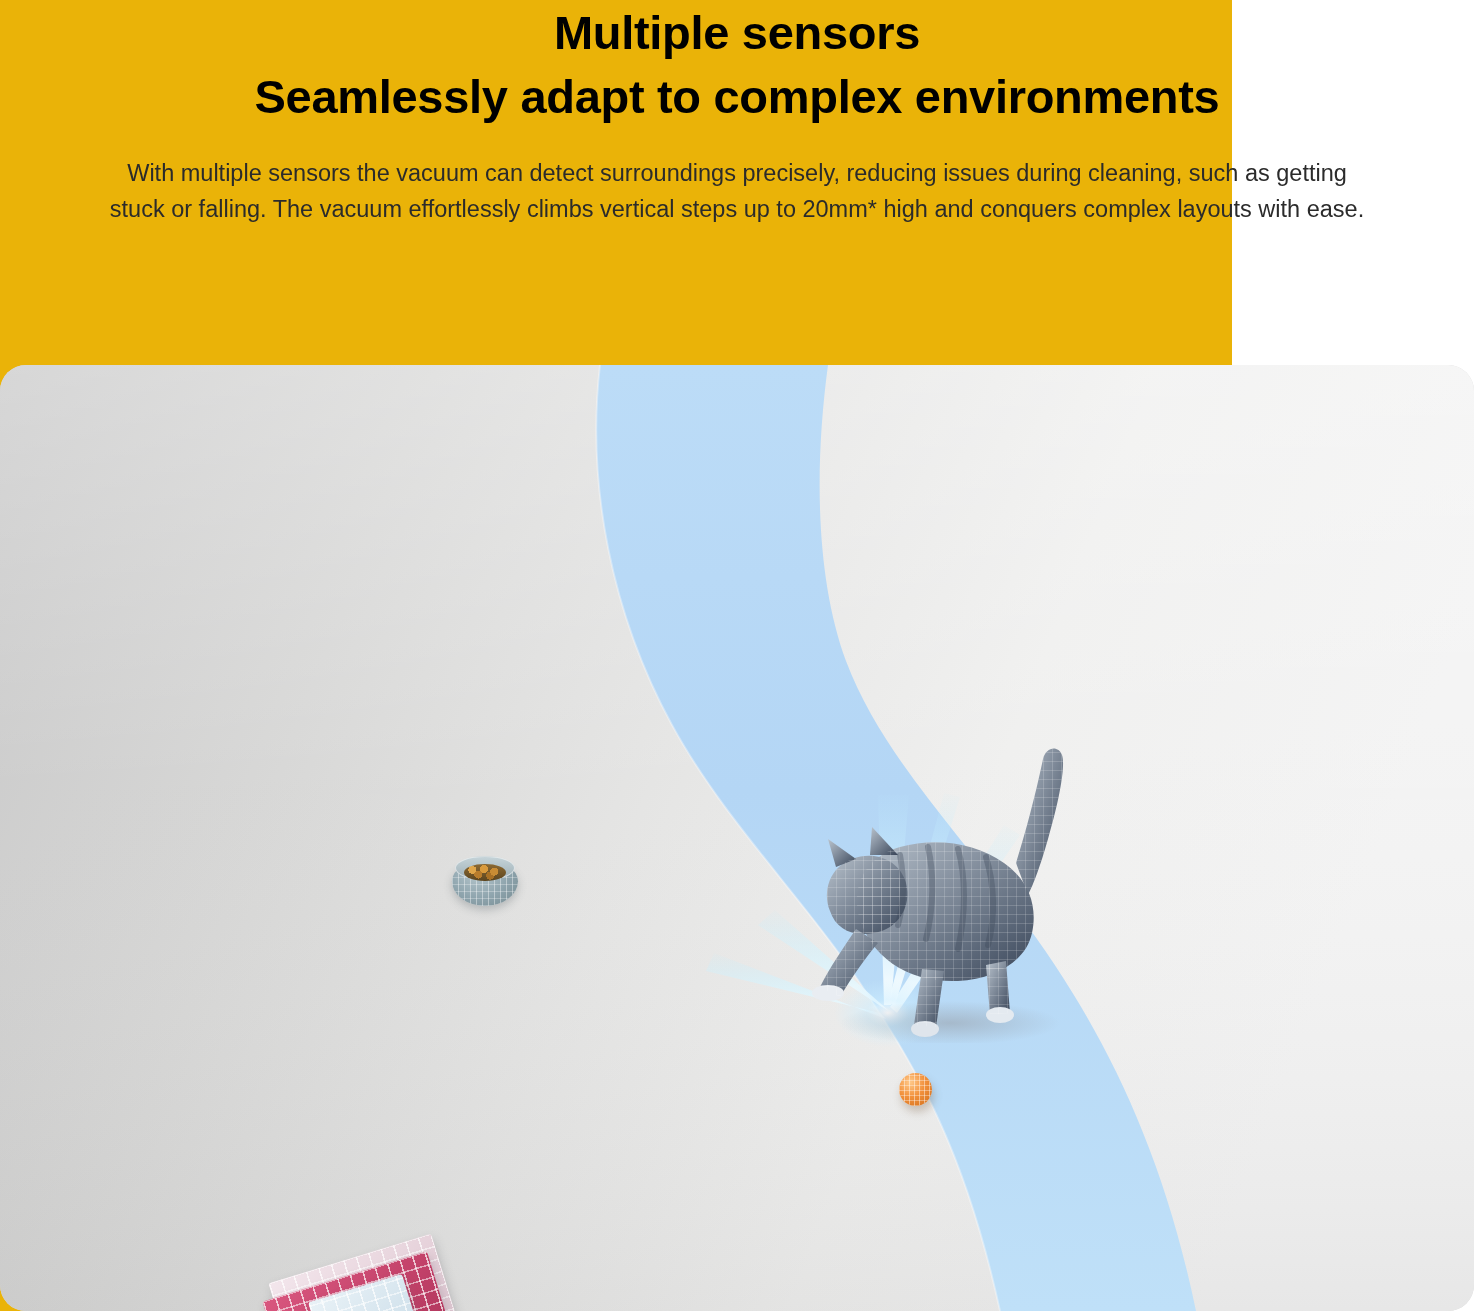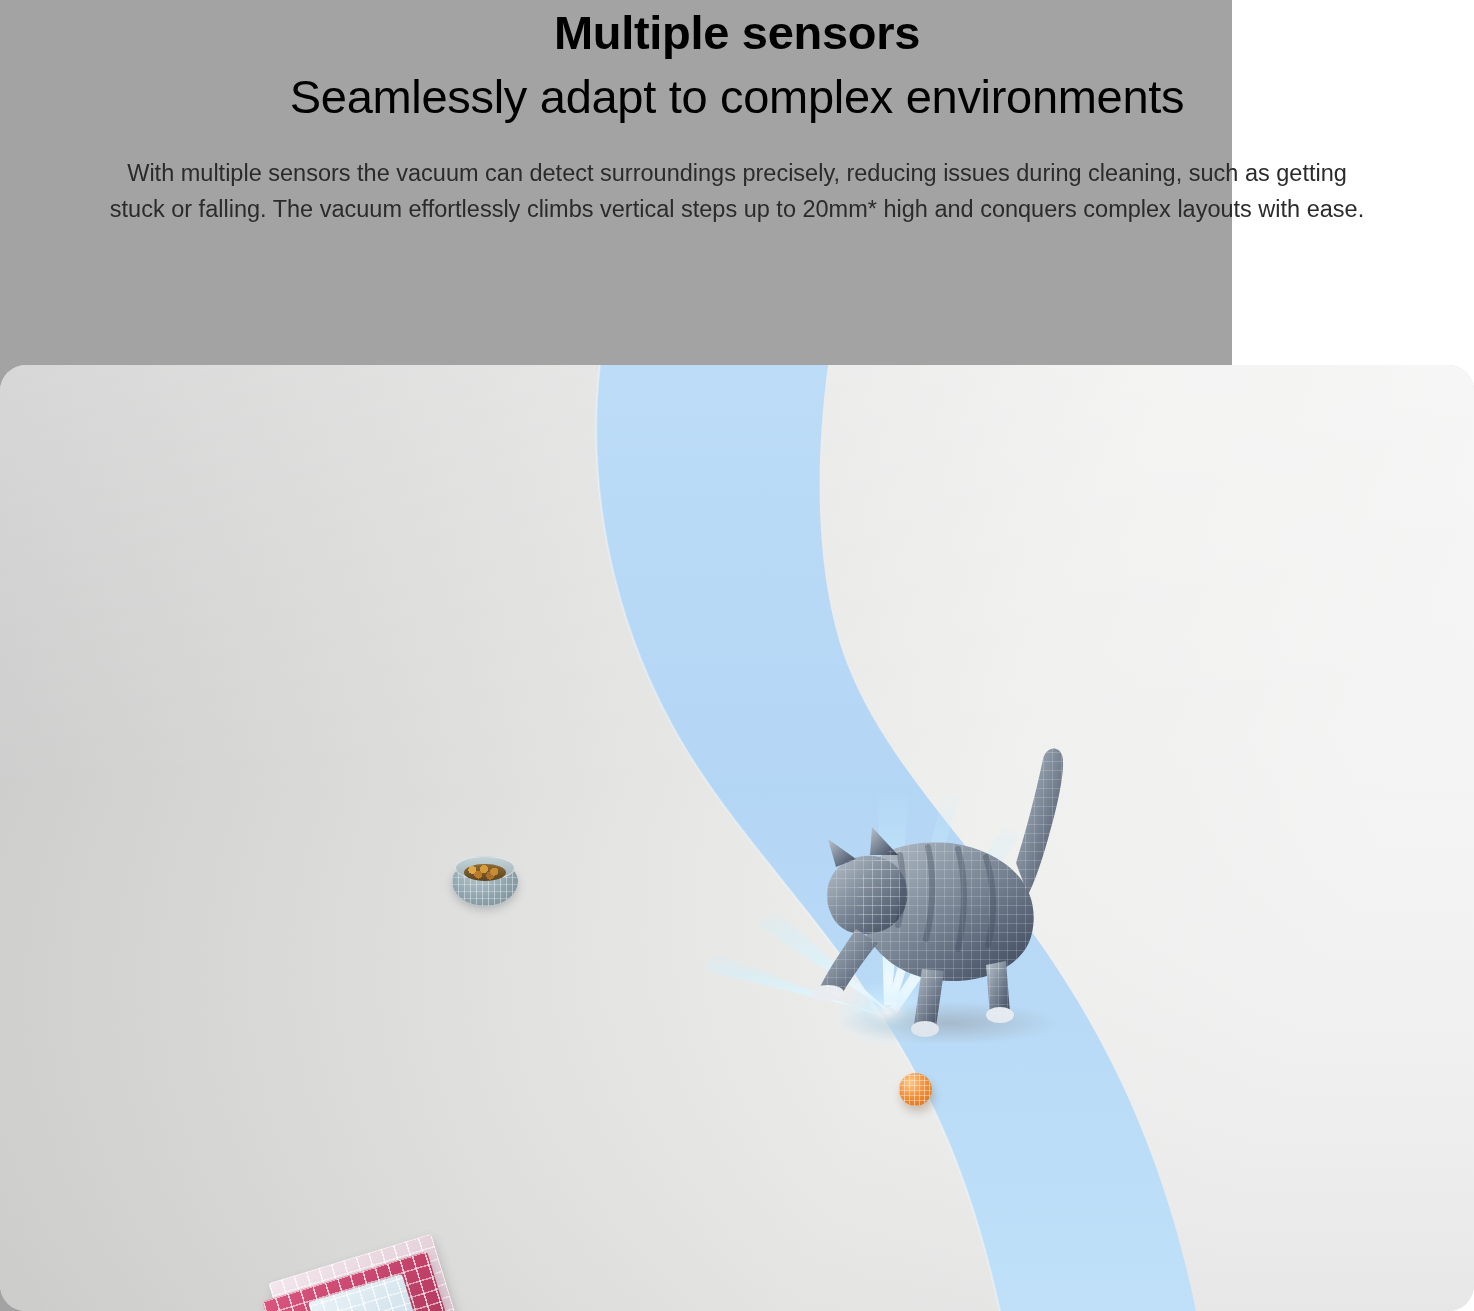--- a/index.html
+++ b/index.html
@@ -10,41 +10,41 @@
     height: 1311px;
     background: #ffffff;
     font-family: "Liberation Sans", sans-serif;
     overflow: hidden;
   }
 
   .page {
     position: relative;
     width: 1232px;
     height: 1311px;
-    background: #a3a3a3;
+    background: #eab308;
   }
 
   
   .heading-block {
     width: 1474px;
     padding-top: 4px;
     text-align: center;
   }
 
   .headline-1 {
     font-size: 47px;
     font-weight: 700;
     line-height: 57px;
     color: #000000;
     letter-spacing: -0.3px;
   }
 
   .headline-2 {
     font-size: 47px;
-    font-weight: 400;
+    font-weight: 700;
     line-height: 60px;
     color: #000000;
     letter-spacing: -0.3px;
     margin-top: 6px;
   }
 
   .subcopy {
     margin: 28px auto 8px auto;
     width: 1260px;
     font-size: 23.5px;

